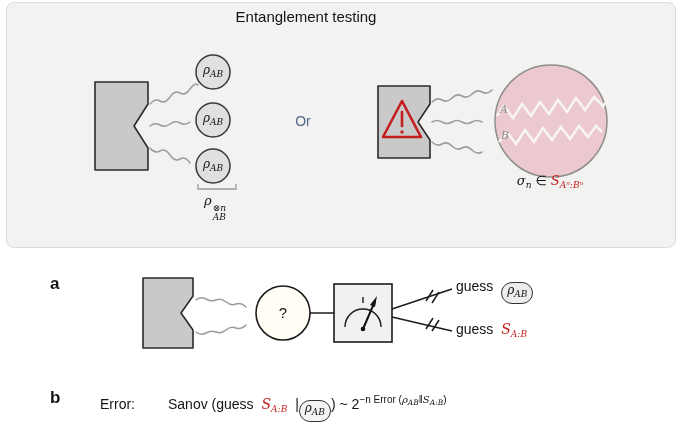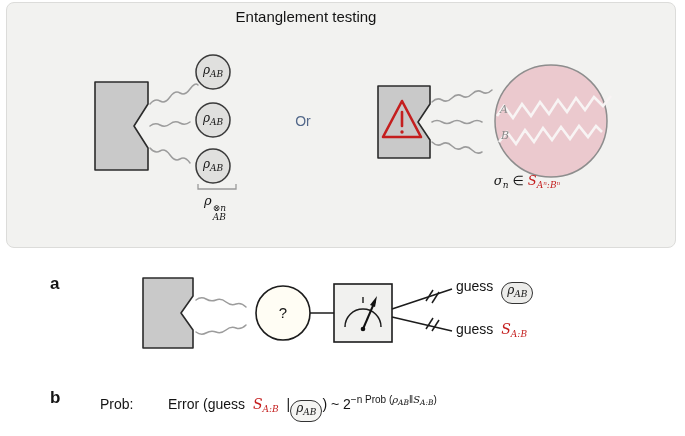--- a/index.html
+++ b/index.html
@@ -137,41 +137,41 @@
         <span>⊗n</span>
         <span>AB</span>
       </span>
   </div>
 
   <div class="t steel center" style="left:286px;top:105px;width:34px;margin-top:8px;">Or</div>
 
   <div class="t fs11 m gray" style="left:500px;top:103px;">A</div>
   <div class="t fs11 m gray" style="left:501px;top:129px;">B</div>
 
-  <div class="t fs13 center" style="left:454px;top:173px;width:146px;">
+  <div class="t fs13 center" style="left:477px;top:173px;width:146px;">
     <span class="m">σ</span><span class="m sb">n</span><span class="gap">∈</span><span class="m red">S</span><span class="m sb red">Aⁿ:Bⁿ</span>
   </div>
 
   <div class="t fs17 bold" style="left:50px;top:274px;">a</div>
 
   <div class="t fs15 center" style="left:269px;top:304px;width:28px;">?</div>
 
   <div class="t" style="left:456px;top:321px;">
     <span>guess</span>
     <span class="m red gapl">S</span><span class="m sb red">A:B</span>
   </div>
 
   <div class="t" style="left:456px;top:278px;">
     <span>guess</span>
     <span class="circ gapl"><span class="m">ρ</span><span class="m sb">AB</span></span>
   </div>
 
   <div class="t fs17 bold" style="left:50px;top:388px;">b</div>
 
-  <div class="t" style="left:100px;top:396px;">Prob:</div>
+  <div class="t" style="left:100px;top:396px;">Error:</div>
 
   <div class="t" style="left:168px;top:394px;">
-    <span>Error (guess</span>
+    <span>Sanov (guess</span>
     <span class="m red gapl">S</span><span class="m sb red">A:B</span>
-    <span class="gapl">|</span><span class="circ circ-w"><span class="m">ρ</span><span class="m sb">AB</span></span><span>) ~ 2</span><span class="sup-exp"><span>−n Prob (</span><span class="m">ρ</span><span class="m sb2">AB</span><span>‖</span><span class="m">S</span><span class="m sb2">A:B</span><span>)</span></span>
+    <span class="gapl">|</span><span class="circ circ-w"><span class="m">ρ</span><span class="m sb">AB</span></span><span>) ~ 2</span><span class="sup-exp"><span>−n Error (</span><span class="m">ρ</span><span class="m sb2">AB</span><span>‖</span><span class="m">S</span><span class="m sb2">A:B</span><span>)</span></span>
   </div>
 
 </div>
 
 </body></html>

